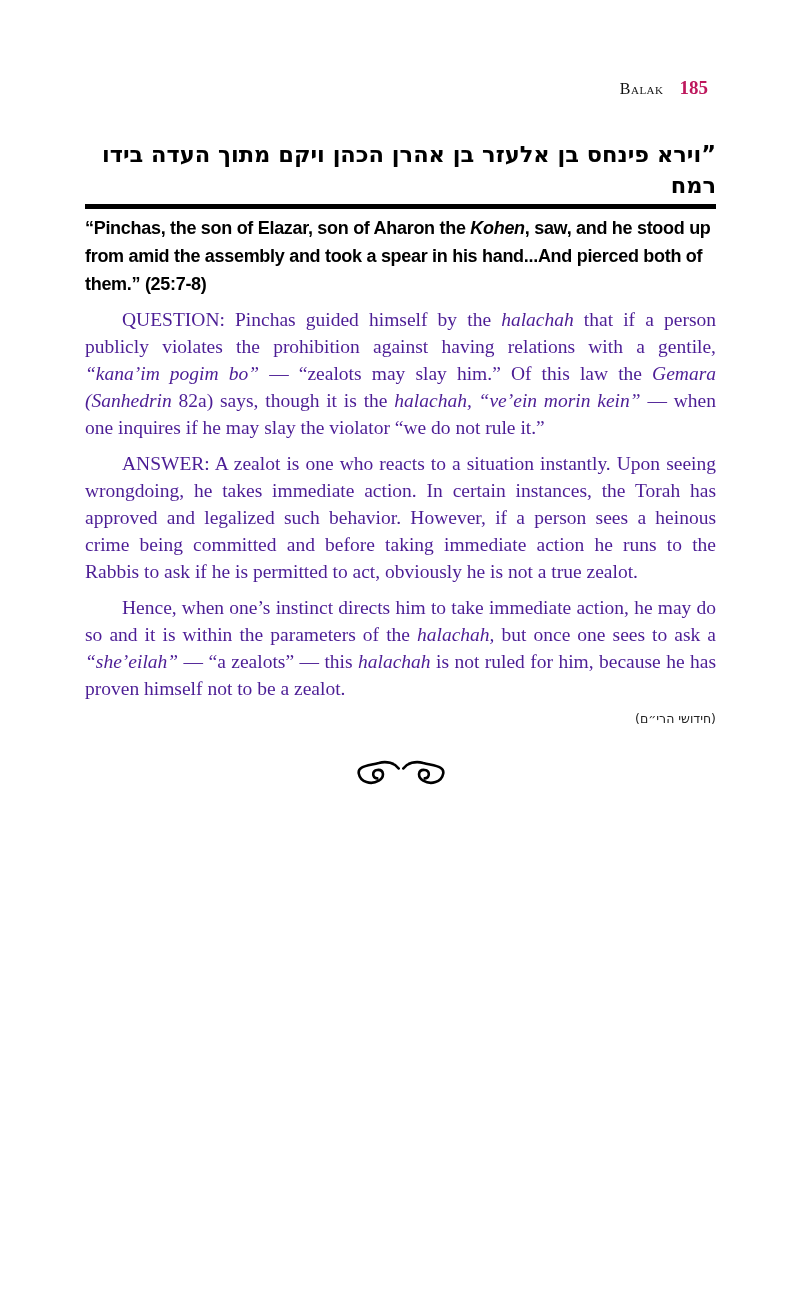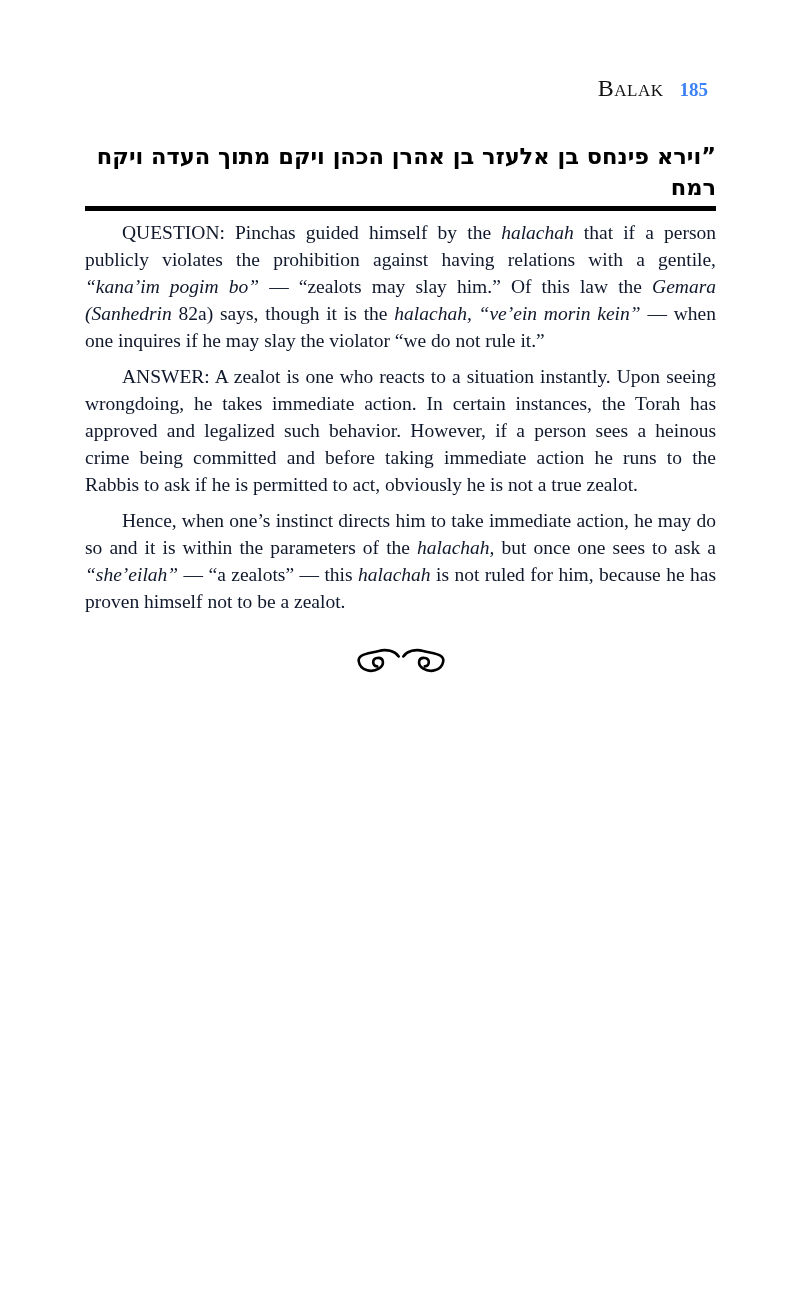--- a/index.html
+++ b/index.html
@@ -24,30 +24,30 @@
   }
   
   .running-header {
     text-align: right;
     line-height: 20px;
     margin-bottom: 40px;
     padding-right: 8px;
   }
   .section-name {
     font-variant: small-caps;
-    font-size: 24px;
+    font-size: 16px;
     letter-spacing: 0.5px;
     color: #121212;
     font-family: Liberation Serif, serif;
   }
   .page-number {
     font-weight: bold;
     font-size: 19px;
     margin-left: 16px;
-    color: #3b82f6;
+    color: #be185d;
     margin-top: 8px;
   }
   
   .hebrew-verse {
     direction: rtl;
     text-align: right;
     font-family: "DejaVu Sans", sans-serif;
     font-weight: bold;
     font-size: 22.5px;
     line-height: 31px;
@@ -72,21 +72,21 @@
   }
   .translation i { font-style: italic; }
   
   .body-text { margin-top: 8px; }
   .body-para {
     margin: 0 0 9px 0;
     font-size: 19.5px;
     line-height: 27px;
     text-align: justify;
     text-indent: 37px;
-    color: #0f172a;
+    color: #4c1d95;
   }
   .body-para i { font-style: italic; }
   
   .attribution {
     direction: rtl;
     text-align: right;
     font-family: "DejaVu Sans", sans-serif;
     font-size: 12.5px;
     color: #222;
     margin-top: 2px;
@@ -103,32 +103,34 @@
 <body>
 
 <div class="page">
   <div class="content">
 
     <header class="running-header">
       <span class="section-name">Balak</span><span class="page-number">185</span>
     </header>
 
     <div class="hebrew-verse" dir="rtl">
-      <div>”וירא פינחס בן אלעזר בן אהרן הכהן ויקם מתוך העדה ויקח רמח</div>
+      <div>”וירא פינחס בן אלעזר בן אהרן הכהן ויקם מתוך העדה בידו רמח</div>
     </div>
 
     <div class="rule"></div>
 
+    <div class="translation"><span>“Pinchas, the son of Elazar, son of Aharon the </span><i>Kohen</i><span>, saw, and he stood up from amid the assembly and took a spear in his hand...And pierced both of them.” (25:7-8)</span></div>
 
     <div class="body-text" id="body-paragraphs">
         <p class="body-para"><span>QUESTION: Pinchas guided himself by the </span><i>halachah</i><span> that if a person publicly violates the prohibition against having relations with a gentile, </span><i>“kana’im pogim bo”</i><span> — “zealots may slay him.” Of this law the </span><i>Gemara (Sanhedrin</i><span> 82a) says, though it is the </span><i>halachah, “ve’ein morin kein”</i><span> — when one inquires if he may slay the violator “we do not rule it.”</span></p>
         <p class="body-para"><span>ANSWER: A zealot is one who reacts to a situation instantly. Upon seeing wrongdoing, he takes immediate action. In certain instances, the Torah has approved and legalized such behavior. However, if a person sees a heinous crime being committed and before taking immediate action he runs to the Rabbis to ask if he is permitted to act, obviously he is not a true zealot.</span></p>
         <p class="body-para"><span>Hence, when one’s instinct directs him to take immediate action, he may do so and it is within the parameters of the </span><i>halachah,</i><span> but once one sees to ask a </span><i>“she’eilah”</i><span> — “a zealots” — this </span><i>halachah</i><span> is not ruled for him, because he has proven himself not to be a zealot.</span></p>
       </div>
 
+    <div class="attribution" dir="rtl">(חידושי הרי״ם)</div>
 
     <div class="ornament">
       <svg width="92" height="32" viewBox="0 0 120 34" aria-hidden="true">
         <g fill="none" stroke="#000" stroke-width="3.4" stroke-linecap="round">
           <path d="M57 11 C52 4 41 1 31 4 C15 8 3 8 5 18 C7 29 21 33 31 27 C39 22 38 12 29 13 C22 14 22 23 29 24"></path>
           <path d="M63 11 C68 4 79 1 89 4 C105 8 117 8 115 18 C113 29 99 33 89 27 C81 22 82 12 91 13 C98 14 98 23 91 24"></path>
         </g>
       </svg>
     </div>
 

